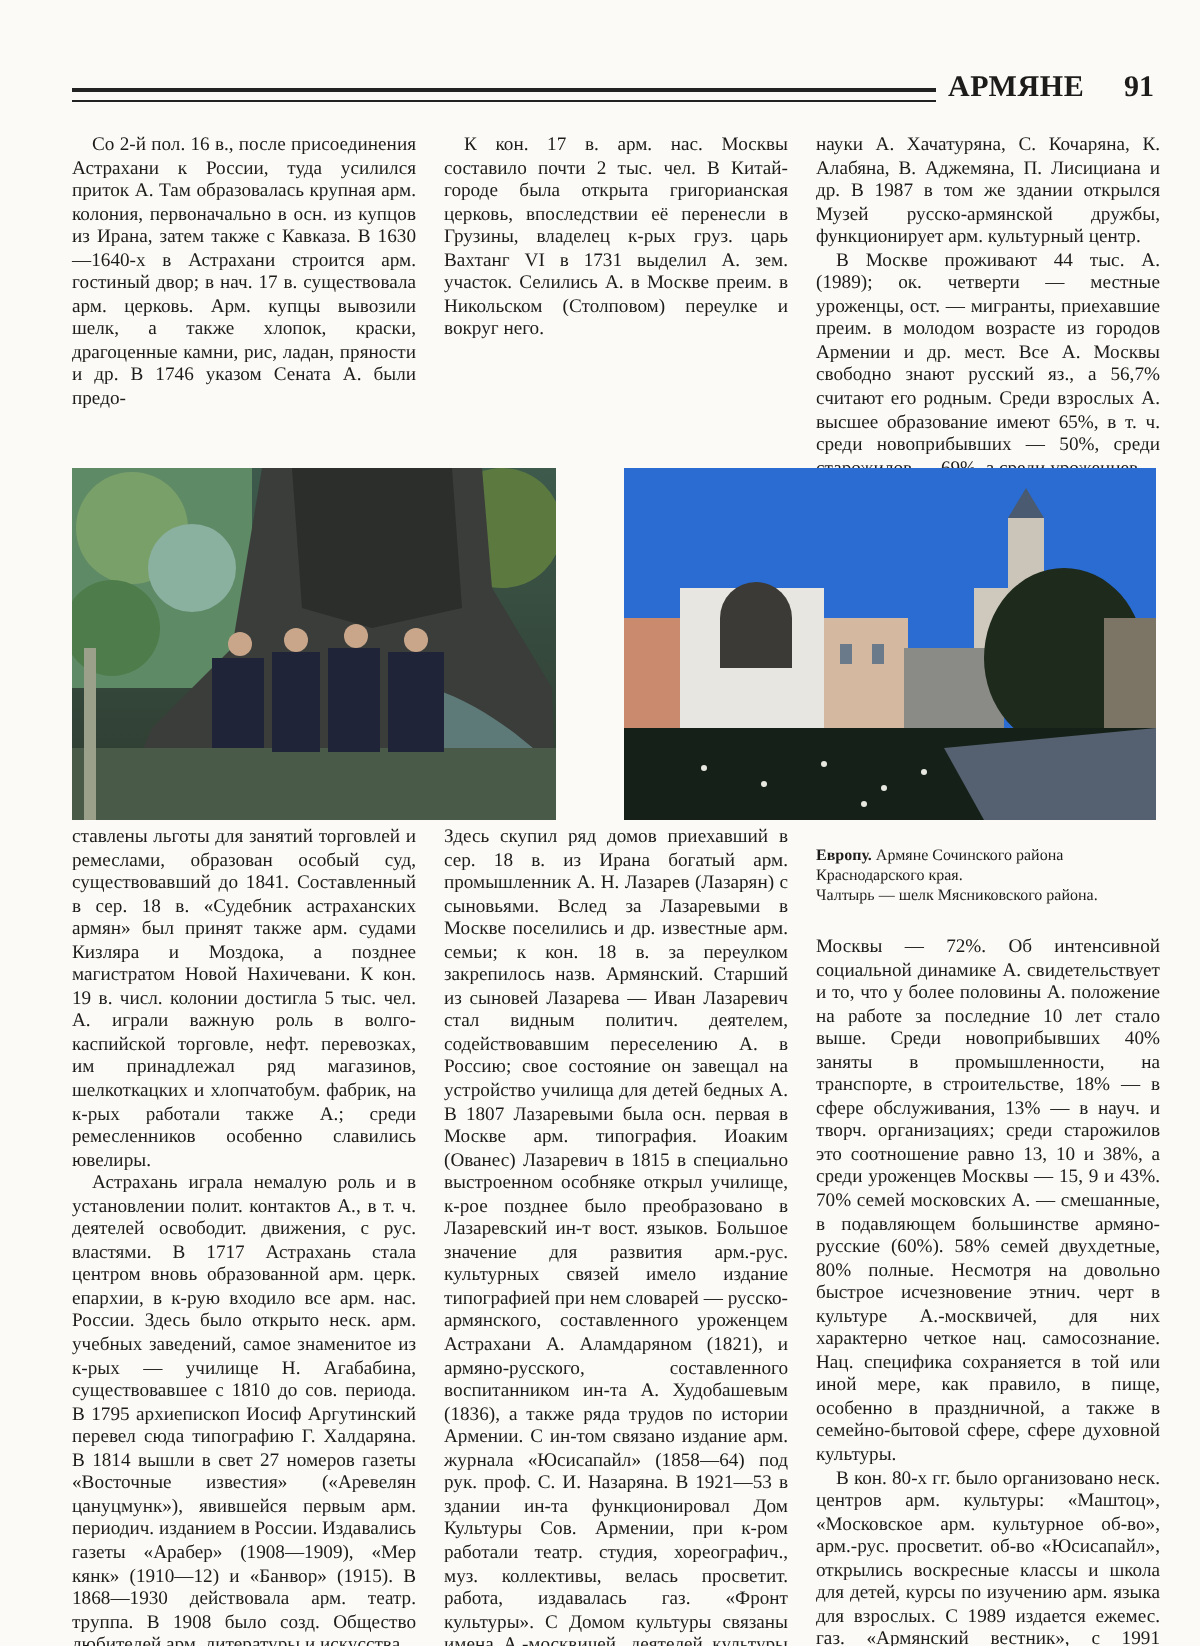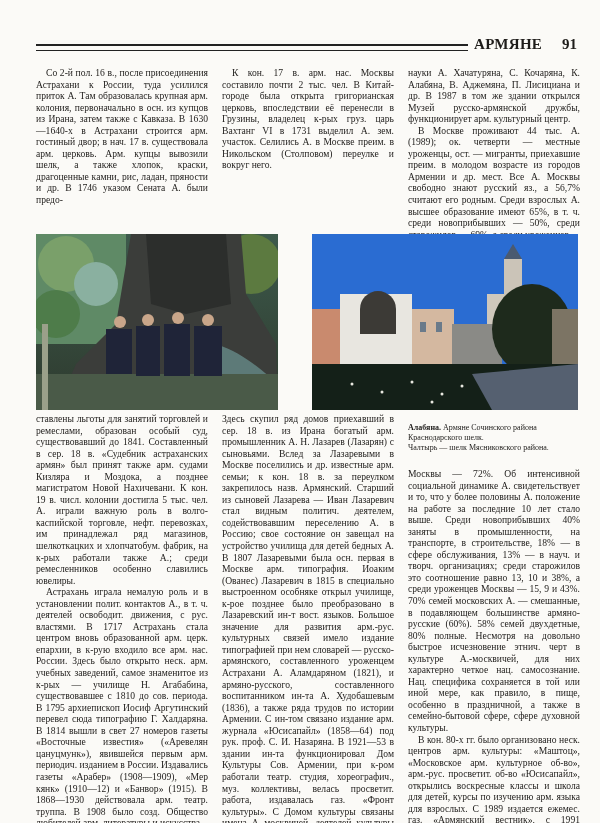--- a/index.html
+++ b/index.html
@@ -115,21 +115,21 @@
         <circle cx="70" cy="158" r="1.5"></circle>
       <circle cx="100" cy="148" r="1.5"></circle>
         <circle cx="130" cy="160" r="1.5"></circle>
       <circle cx="150" cy="152" r="1.5"></circle>
         <circle cx="120" cy="168" r="1.5"></circle>
     </g>
   </svg>
 </div>
 
 <div class="caption caption-1">
-  <b>Алабяна.</b><span> Армяне Сочинского района Краснодарского шелк.</span>
+  <b>Европу.</b><span> Армяне Сочинского района Краснодарского края.</span>
 </div>
 <div class="caption caption-2">
   <span>Чалтырь — шелк Мясниковского района.</span>
 </div>
 
 <div class="col c1 bottom">
   <p class="cont">ставлены льготы для занятий торговлей и ремеслами, образован особый суд, существовавший до 1841. Составленный в сер. 18 в. «Судебник астраханских армян» был принят также арм. судами Кизляра и Моздока, а позднее магистратом Новой Нахичевани. К кон. 19 в. числ. колонии достигла 5 тыс. чел. А. играли важную роль в волго-каспийской торговле, нефт. перевозках, им принадлежал ряд магазинов, шелкоткацких и хлопчатобум. фабрик, на к-рых работали также А.; среди ремесленников особенно славились ювелиры.</p>
   <p>Астрахань играла немалую роль и в установлении полит. контактов А., в т. ч. деятелей освободит. движения, с рус. властями. В 1717 Астрахань стала центром вновь образованной арм. церк. епархии, в к-рую входило все арм. нас. России. Здесь было открыто неск. арм. учебных заведений, самое знаменитое из к-рых — училище Н. Агабабина, существовавшее с 1810 до сов. периода. В 1795 архиепископ Иосиф Аргутинский перевел сюда типографию Г. Халдаряна. В 1814 вышли в свет 27 номеров газеты «Восточные известия» («Ареве­лян цануцмунк»), явившейся первым арм. периодич. изданием в России. Издавались газеты «Арабер» (1908—1909), «Мер кянк» (1910—12) и «Банвор» (1915). В 1868—1930 действовала арм. театр. труппа. В 1908 было созд. Общество любителей арм. литературы и искусства.</p>
 </div>
 <div class="col c2 bottom">

